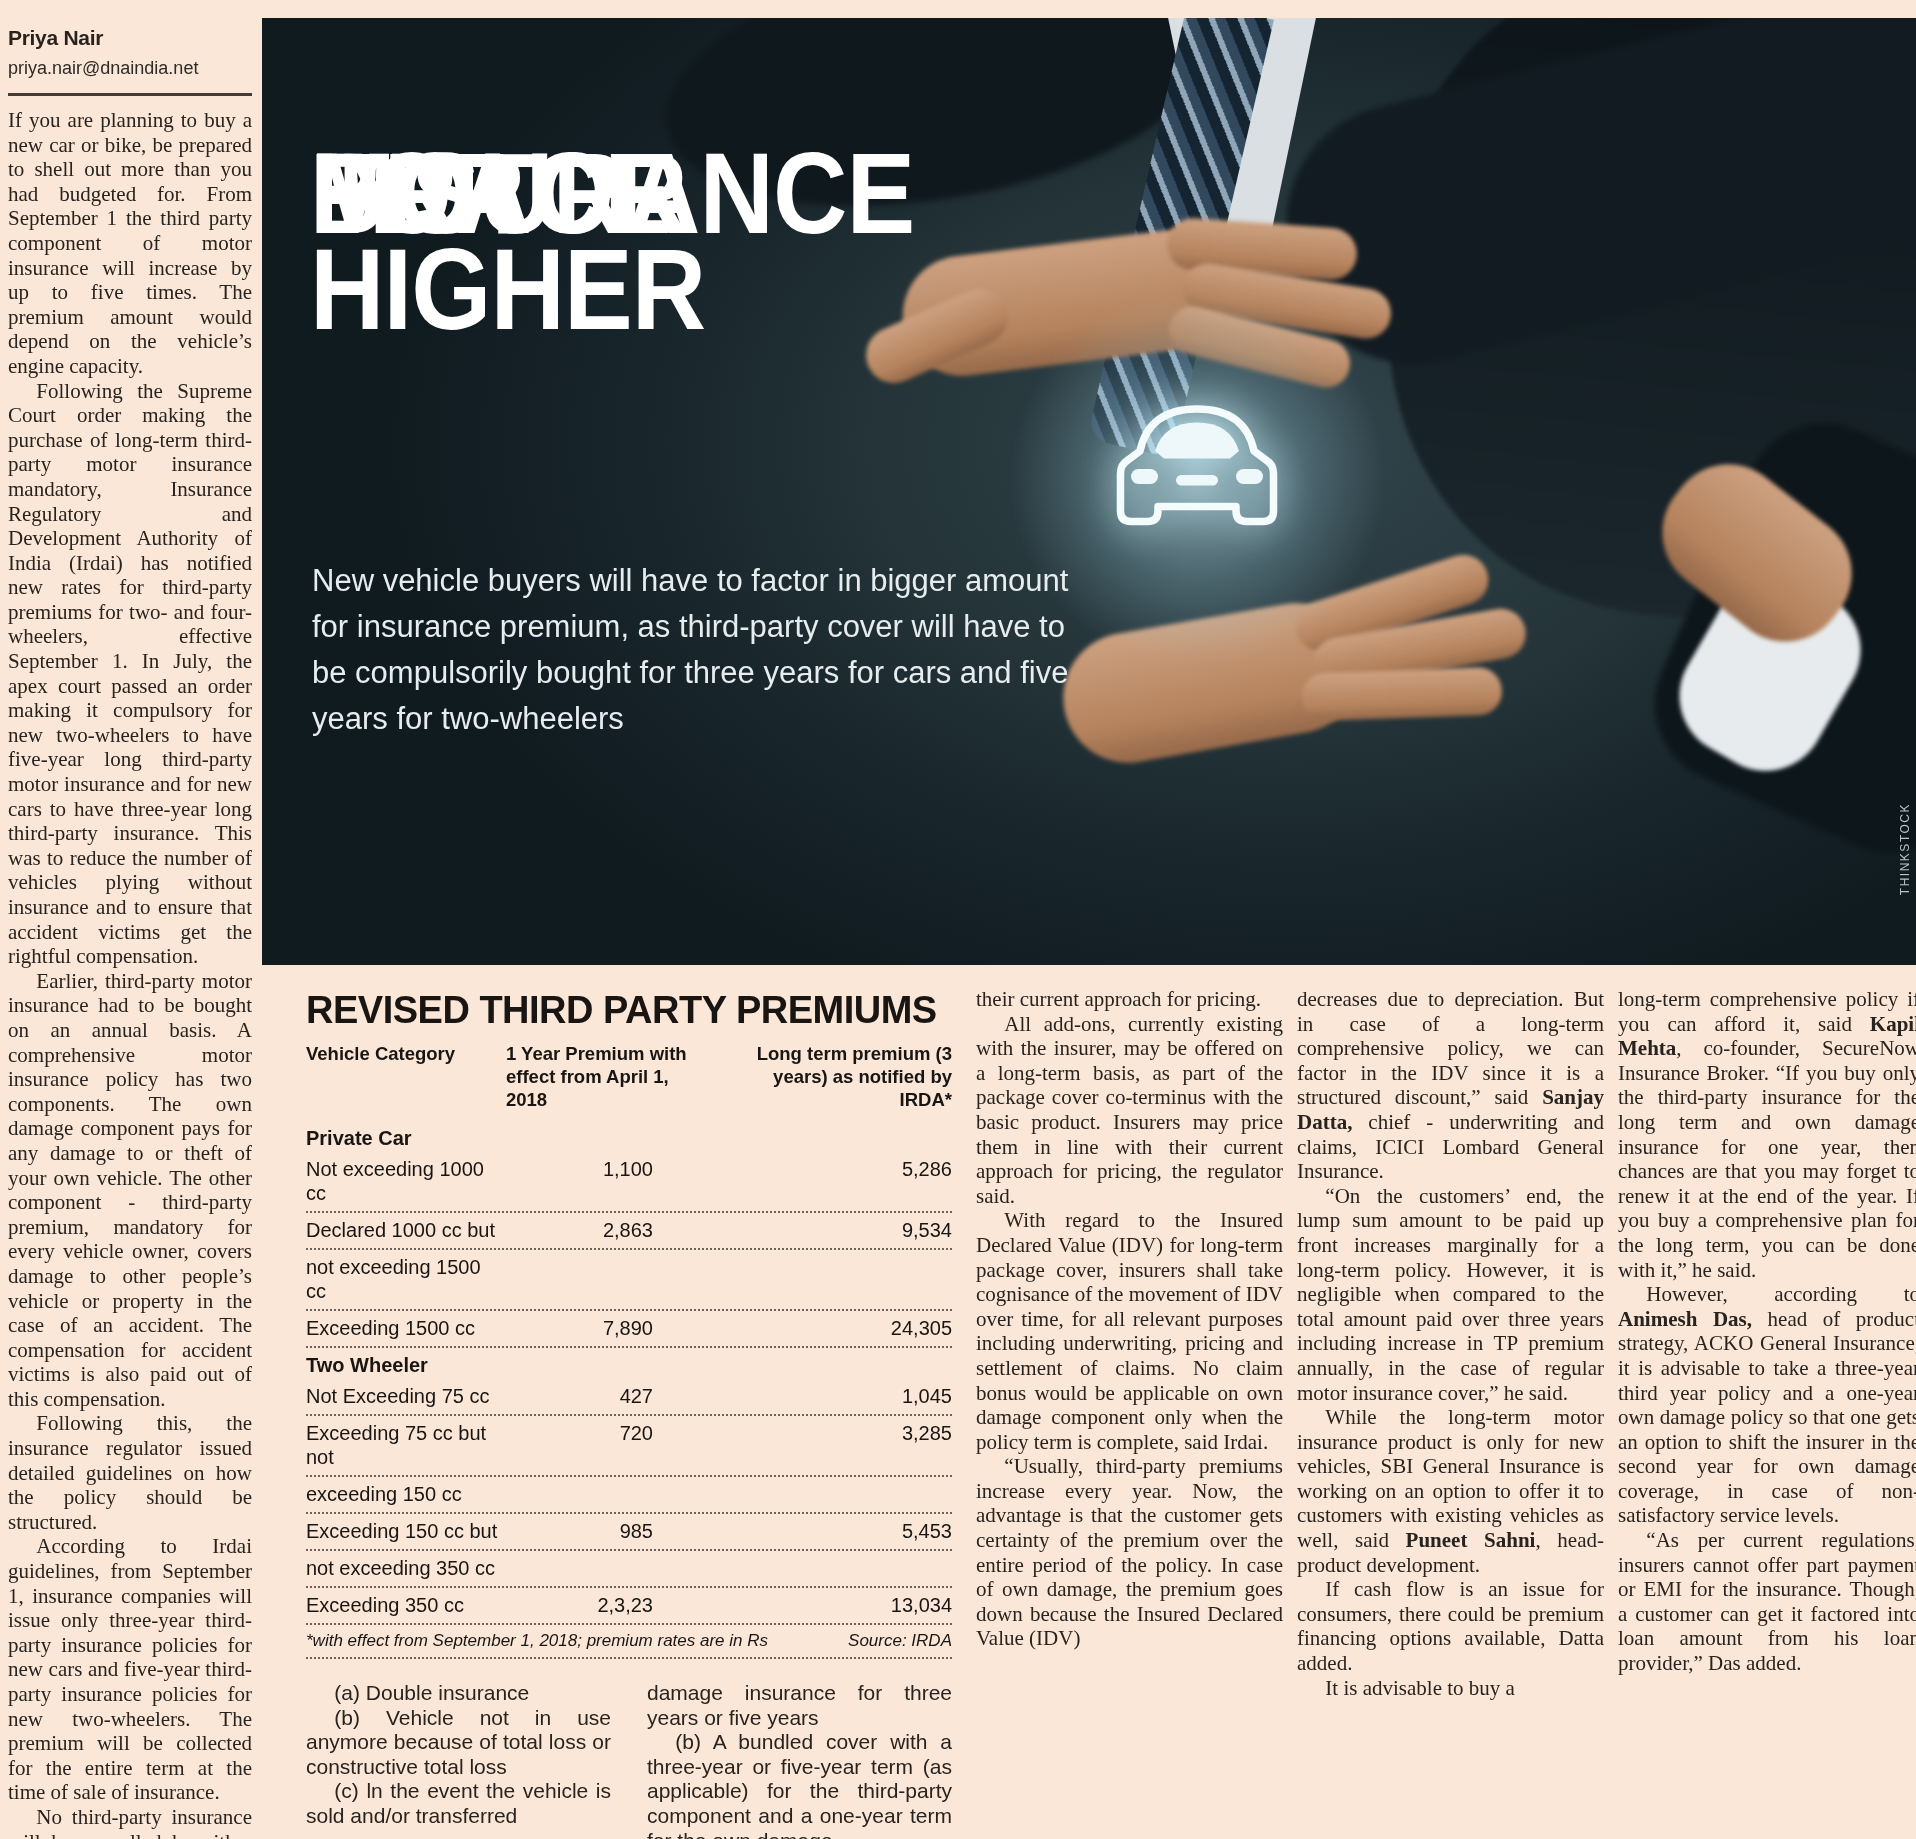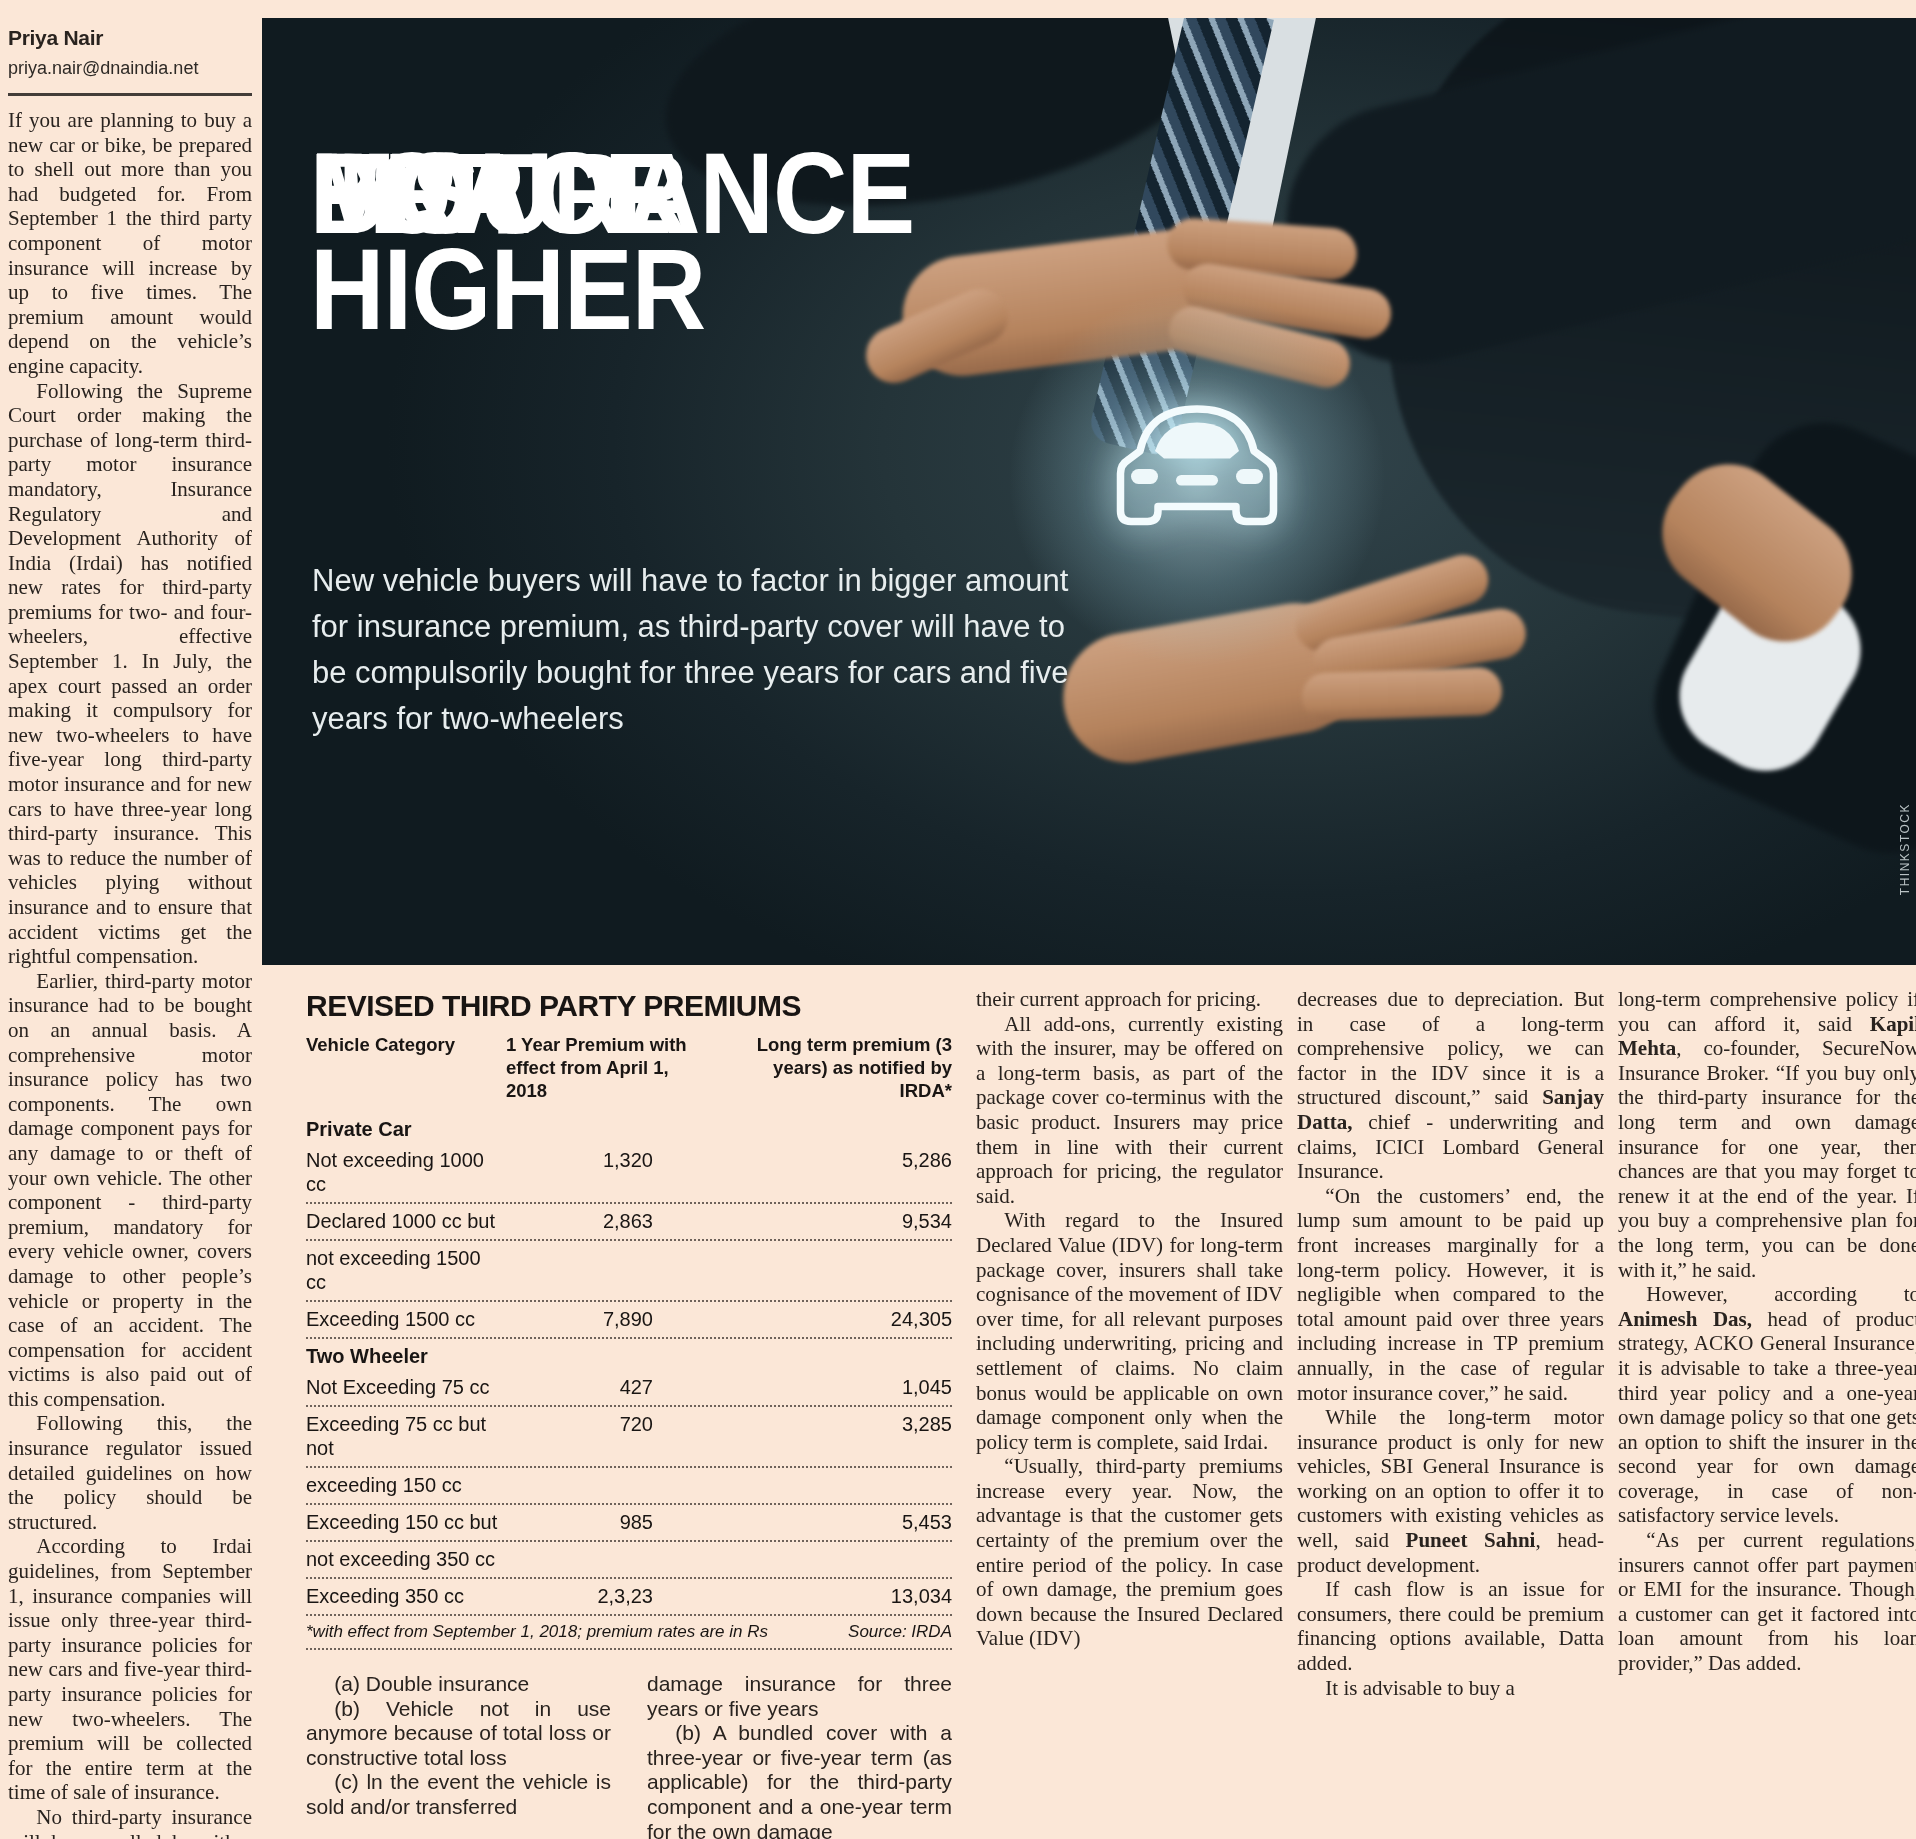--- a/index.html
+++ b/index.html
@@ -52,21 +52,21 @@
 
   
   .below{display:grid;grid-template-columns:700px 307px 307px 302px;column-gap:14px;margin-top:22px;}
   .textcol{font-size:21px;}
   .textcol p{margin:0;font-size:21px;line-height:24.6px;text-align:justify;text-indent:1.35em;}
   .textcol.cont p:first-child{text-indent:0;}
   .textcol b{font-weight:700;}
 
   
   .table-zone{padding:0 10px 0 44px;box-sizing:border-box;font-family:"Liberation Sans",sans-serif;}
-  .table-title{font-weight:700;font-size:30px;letter-spacing:-.5px;margin:2px 0 10px 0;color:#191513;}
+  .table-title{font-weight:700;font-size:38px;letter-spacing:-.5px;margin:2px 0 10px 0;color:#191513;}
   .thead{display:flex;font-weight:700;font-size:18.5px;line-height:23px;color:#191513;margin-bottom:10px;}
   .thead .h1{flex:1;}
   .thead .h2{width:205px;text-align:left;}
   .thead .h3{width:235px;text-align:right;margin-left:6px;}
   .trow{display:flex;font-size:20px;line-height:24px;padding:5px 0 6px 0;border-bottom:2px dotted #6e625a;color:#191513;}
   .trow.section{font-weight:700;border-bottom:none;padding-bottom:2px;}
   .trow .c1{flex:1;}
   .trow .c2{width:205px;text-align:right;padding-right:58px;box-sizing:border-box;}
   .trow .c3{width:235px;text-align:right;margin-left:6px;}
   .tfoot{display:flex;justify-content:space-between;font-style:italic;font-size:17px;
@@ -138,21 +138,21 @@
         <h2 class="table-title" data-name="table-title">REVISED THIRD PARTY PREMIUMS</h2>
         <div class="thead" data-name="table-header-row">
           <span class="h1" data-name="table-header-vehicle-category">Vehicle Category</span>
           <span class="h2" data-name="table-header-one-year">1 Year Premium with effect from April 1, 2018</span>
           <span class="h3" data-name="table-header-long-term">Long term premium (3 years) as notified by IRDA*</span>
         </div>
         <div data-name="premium-table-rows">
             <div class="trow section" data-name="table-section-row">Private Car</div>
             <div class="trow data" data-name="table-row">
               <span class="c1" data-name="table-cell">Not exceeding 1000 cc</span>
-              <span class="c2" data-name="table-cell">1,320</span>
+              <span class="c2" data-name="table-cell">1,100</span>
               <span class="c3" data-name="table-cell">5,286</span>
             </div>
             <div class="trow data" data-name="table-row">
               <span class="c1" data-name="table-cell">Declared 1000 cc but</span>
               <span class="c2" data-name="table-cell">2,863</span>
               <span class="c3" data-name="table-cell">9,534</span>
             </div>
             <div class="trow data" data-name="table-row">
               <span class="c1" data-name="table-cell">not exceeding 1500 cc</span>
               <span class="c2" data-name="table-cell"></span>

